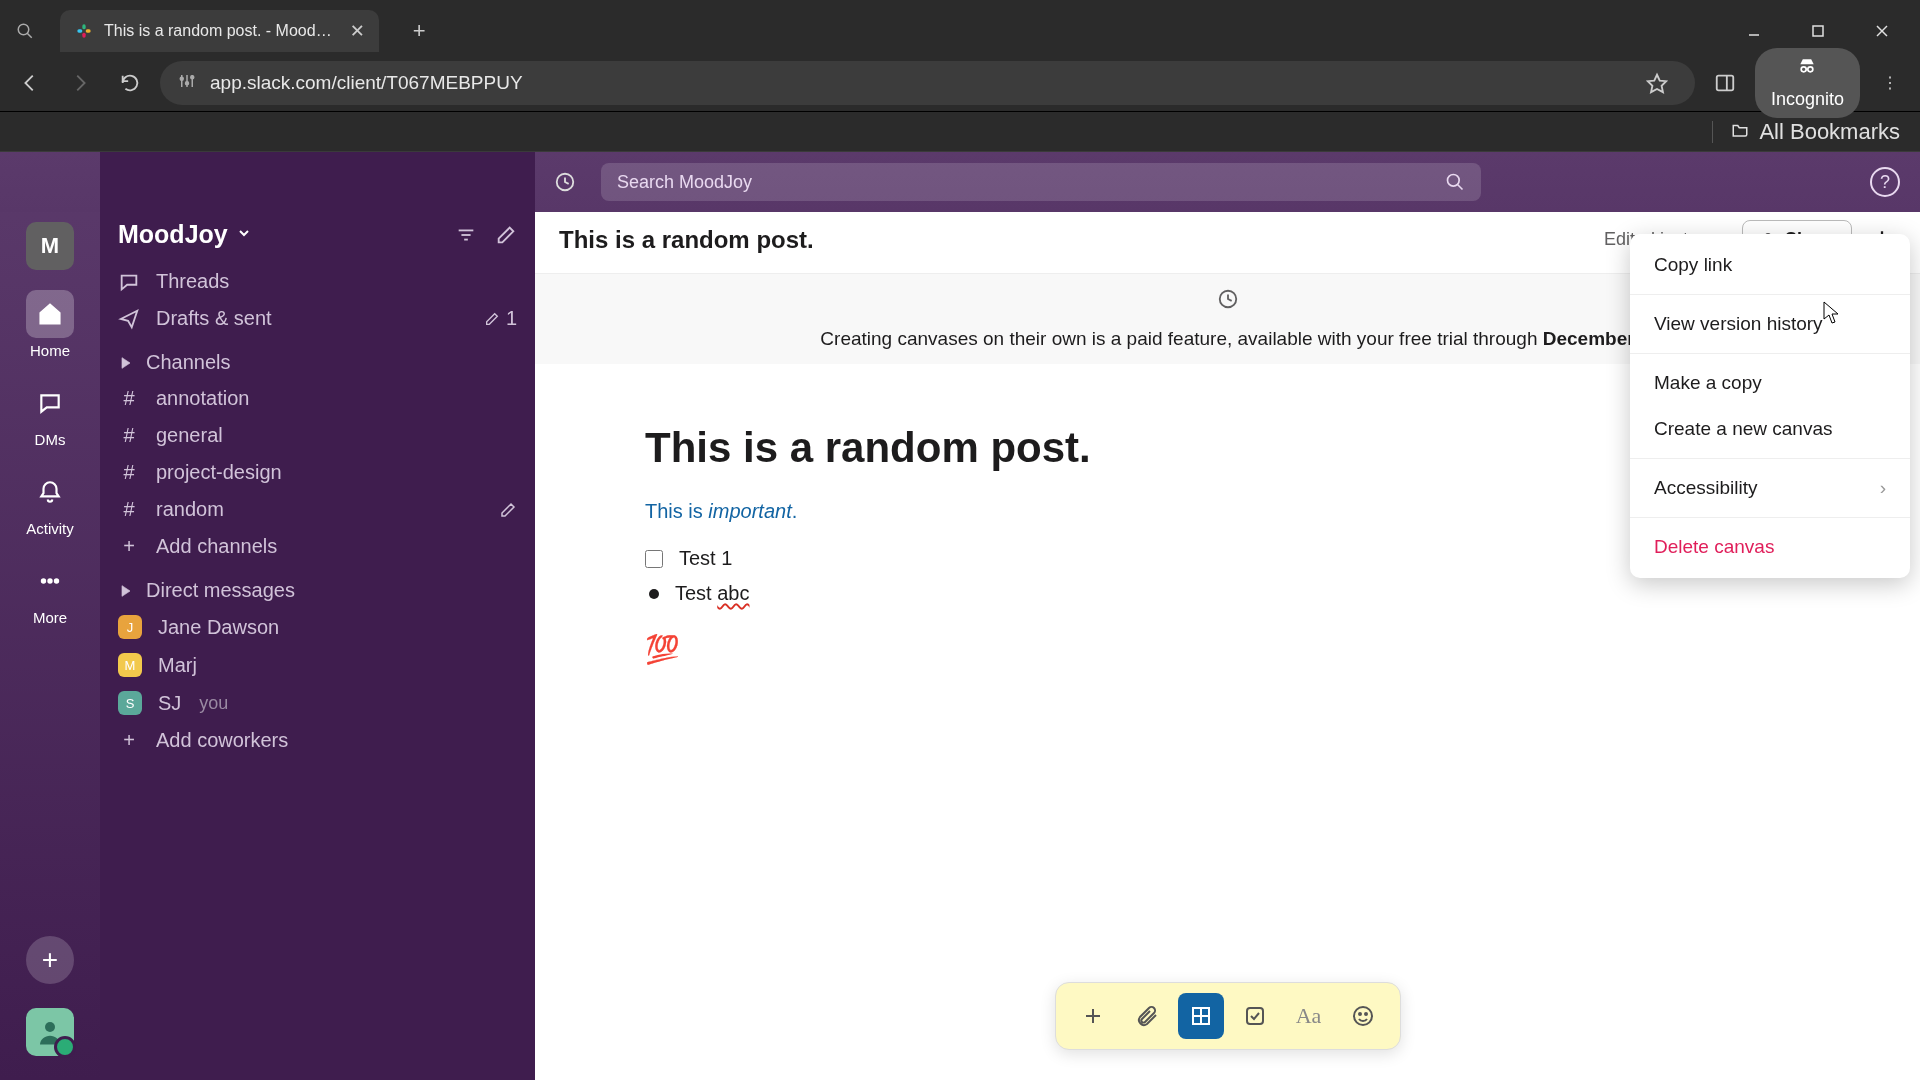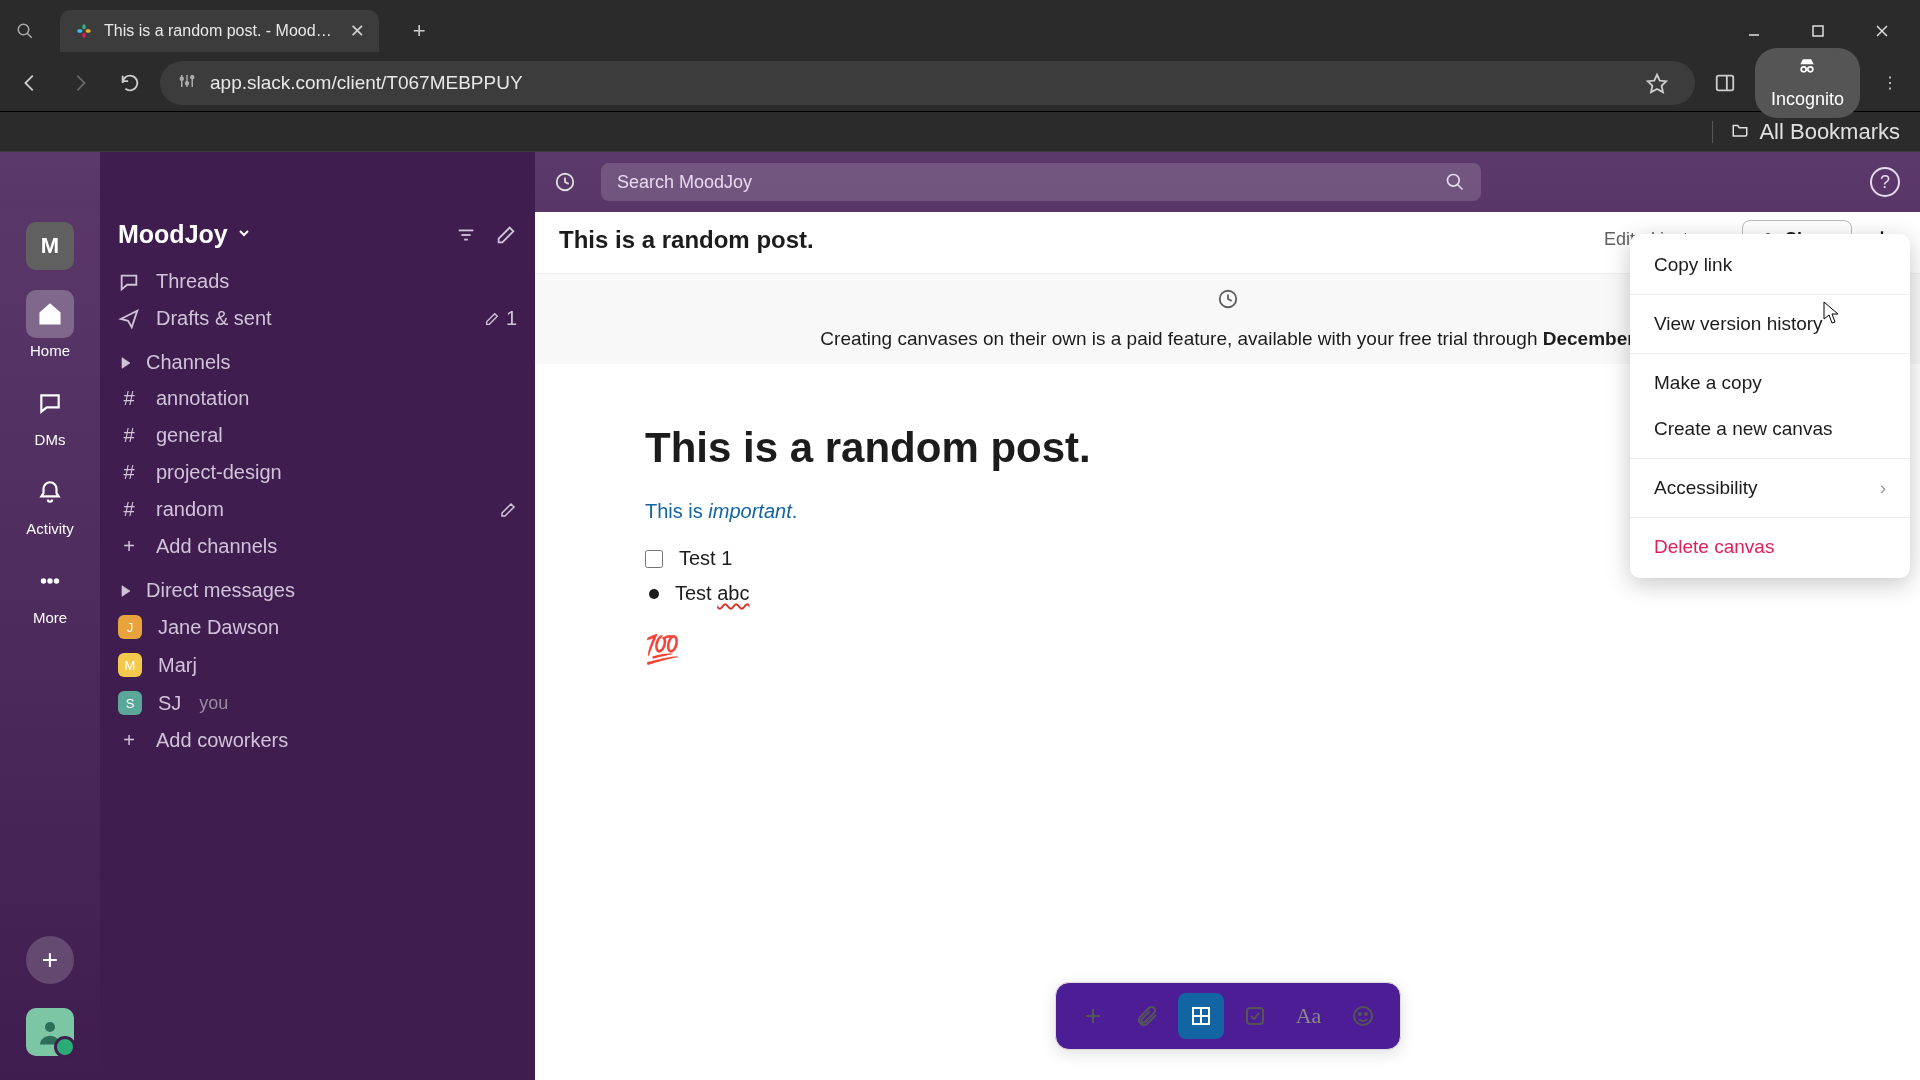--- a/index.html
+++ b/index.html
@@ -89,21 +89,21 @@
 .doc h1 { font-size:42px; font-weight:800; margin-bottom:28px; }
 .doc .linklike { color:#1264a3; font-size:20px; }
 .doc .linklike i { font-style:italic; }
 .doc .check-row { display:flex; align-items:center; gap:16px; font-size:20px; margin:24px 0 12px; }
 .doc .check-row input { width:18px; height:18px; }
 .doc .bullet-row { display:flex; align-items:center; gap:16px; font-size:20px; margin:8px 0 28px; }
 .doc .bullet-dot { width:10px; height:10px; background:#1d1c1d; border-radius:50%; margin-left:4px; }
 .spellerr { text-decoration: underline wavy #d93025; text-underline-offset: 3px; }
 .emoji { font-size:28px; }
 
-.toolbar { position:absolute; left:50%; transform:translateX(-50%); bottom:30px; background:#4c1d95; border:1px solid #ddd; border-radius:14px; box-shadow:0 4px 16px rgba(0,0,0,0.12); display:flex; align-items:center; gap:8px; padding:10px 14px; }
+.toolbar { position:absolute; left:50%; transform:translateX(-50%); bottom:30px; background:#fef9c3; border:1px solid #ddd; border-radius:14px; box-shadow:0 4px 16px rgba(0,0,0,0.12); display:flex; align-items:center; gap:8px; padding:10px 14px; }
 .tb-btn { width:46px; height:46px; border-radius:8px; display:flex; align-items:center; justify-content:center; cursor:pointer; color:#555; }
 .tb-btn svg { width:24px; height:24px; stroke:currentColor; fill:none; stroke-width:2; }
 .tb-btn.active { background:#1264a3; color:#fff; }
 .tb-btn .txt { font-family: Georgia, serif; font-size:22px; color:#888; }
 
 
 .ctx-menu { position:absolute; top:28px; right:10px; width:280px; background:#fff; border-radius:10px; box-shadow:0 6px 24px rgba(0,0,0,0.22); padding:8px 0; z-index:50; }
 .ctx-item { padding:12px 24px; font-size:19px; color:#1d1c1d; cursor:pointer; display:flex; align-items:center; }
 .ctx-item.danger { color:#e01e5a; }
 .ctx-sep { height:1px; background:#eee; margin:6px 0; }

